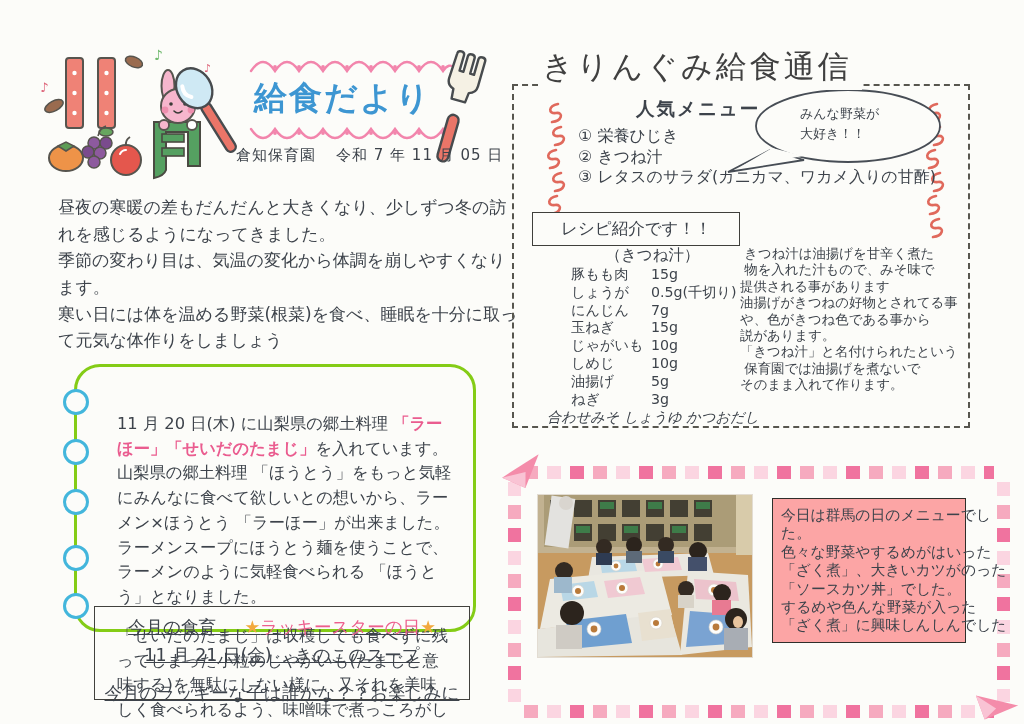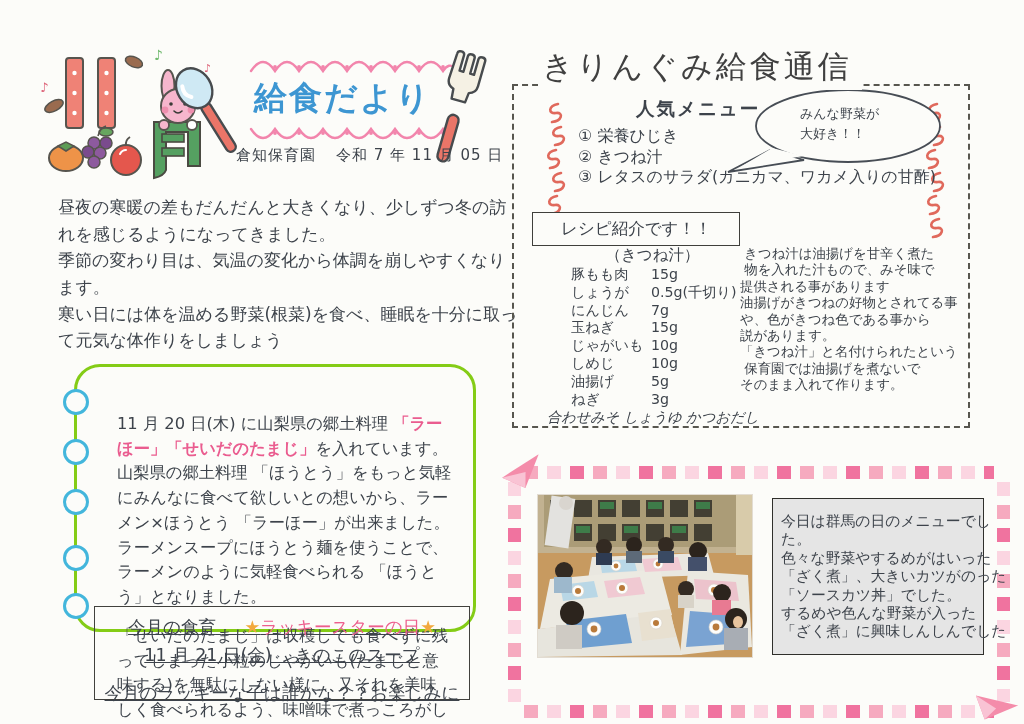--- a/index.html
+++ b/index.html
@@ -60,22 +60,22 @@
      background:repeating-linear-gradient(90deg,#f6aabf 0 14px,rgba(0,0,0,0) 14px 23px,
        #fbd5e1 23px 37px,rgba(0,0,0,0) 37px 46px,#f0739f 46px 60px,rgba(0,0,0,0) 60px 69px);}
   .checker-v{position:absolute;top:16px;bottom:16px;width:13px;
      background:repeating-linear-gradient(180deg,#fbd5e1 0 14px,rgba(0,0,0,0) 14px 23px,
        #f6aabf 23px 37px,rgba(0,0,0,0) 37px 46px,#f0739f 46px 60px,rgba(0,0,0,0) 60px 69px);}
   .ch-top{top:0;} .ch-bottom{bottom:0;} .cv-left{left:0;} .cv-right{right:0;}
   .plane{position:absolute;}
   .plane.tl{left:-6px;top:-8px;transform:rotate(-18deg);}
   .plane.br{right:-4px;bottom:-6px;transform:rotate(28deg);}
   .photo{position:absolute;left:29px;top:28px;width:214px;height:162px;border:1px solid #e2dcd2;}
-  .caption{position:absolute;left:264px;top:32px;width:212px;min-height:138px;border:1.5px solid #2f2f2b;
-           padding:13px 8px;font-size:14.8px;line-height:18.4px;box-sizing:border-box;background:#e5e5e5;}
+  .caption{position:absolute;left:264px;top:32px;width:194px;min-height:138px;border:1.5px solid #2f2f2b;
+           padding:7px 8px;font-size:14.8px;line-height:18.4px;box-sizing:border-box;background:#fca5a5;}
 
   .cap-line,.desc-line{white-space:pre;}
 </style>
 </head>
 <body>
 
 <div class="stage">
 
   <svg class="abs" style="left:36px;top:40px;" width="208" height="140" viewBox="0 0 208 140">
 

